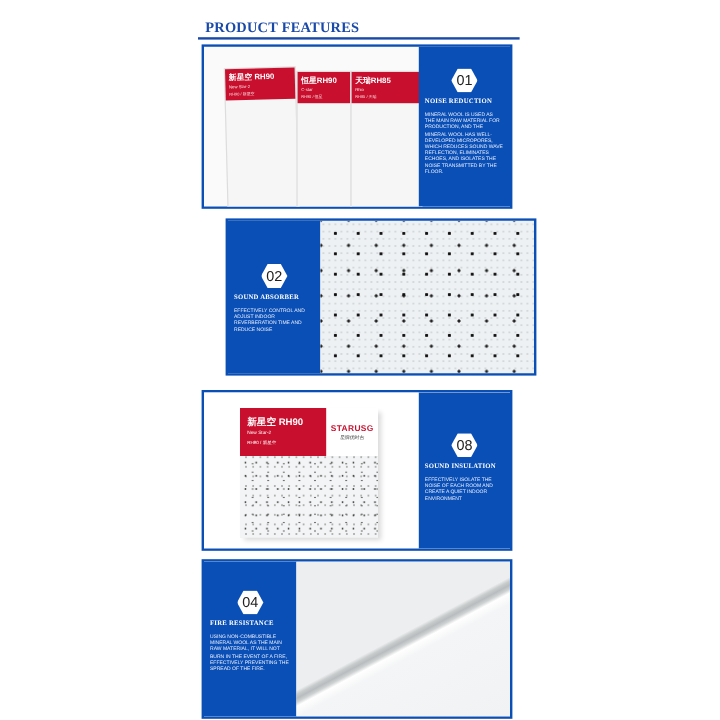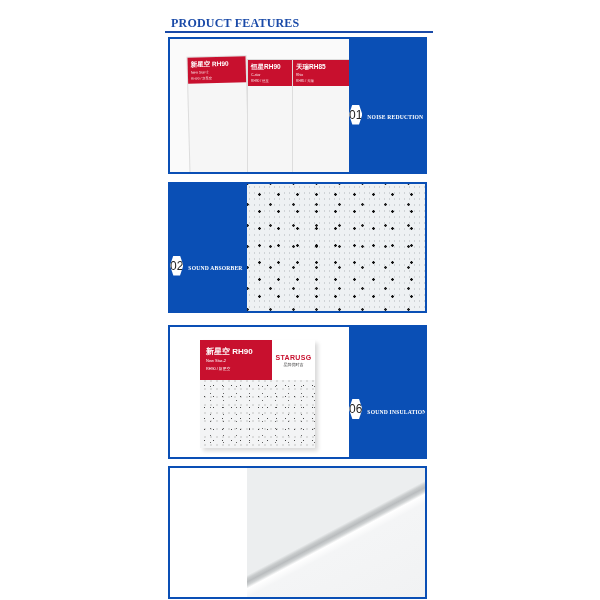--- a/index.html
+++ b/index.html
@@ -15,21 +15,21 @@
     position: absolute; left: 165px; top: 31px; width: 268px; height: 2px;
     background: #1a4aa8;
   }
 
   .panel {
     position: absolute; left: 168px; width: 259px;
     border: 2px solid #0a4fb5; background: #fff; overflow: hidden;
   }
   .blue {
     position: absolute; top: 0; bottom: 0; background: #0a4fb5; color: #fff;
-    display: flex; flex-direction: row; align-items: center;
+    display: flex; flex-direction: column; align-items: center;
   }
   .hex {
     width: 22px; height: 20px; background: #fff; color: #0a4fb5;
     clip-path: polygon(25% 0, 75% 0, 100% 50%, 75% 100%, 25% 100%, 0 50%);
     display: flex; align-items: center; justify-content: center;
     font-size: 12px; color: #222; font-family: "Liberation Sans", sans-serif;
   }
   .feat-title {
     font-family: "Liberation Serif", serif; font-weight: bold; font-size: 5.6px;
     letter-spacing: 0.2px; margin-top: 5px; white-space: nowrap; text-align: left; width: 100%;
@@ -126,21 +126,21 @@
       </div>
     </div>
   </div>
   <div class="blue" style="left:179px;right:0;padding-top:18px;">
     <div class="hex">01</div>
     <div class="feat-title">NOISE REDUCTION</div>
     <div class="feat-desc">MINERAL WOOL IS USED AS THE MAIN RAW MATERIAL FOR PRODUCTION, AND THE MINERAL WOOL HAS WELL-DEVELOPED MICROPORES, WHICH REDUCES SOUND WAVE REFLECTION, ELIMINATES ECHOES, AND ISOLATES THE NOISE TRANSMITTED BY THE FLOOR.</div>
   </div>
 </div>
 
-<div class="panel" style="top:182px;height:131px;">
+<div class="panel" style="top:182px;height:131px;margin-left:20px;">
   <div class="blue" style="left:0;width:77px;padding-top:36px;">
     <div class="hex">02</div>
     <div class="feat-title">SOUND ABSORBER</div>
     <div class="feat-desc">EFFECTIVELY CONTROL AND ADJUST INDOOR REVERBERATION TIME AND REDUCE NOISE</div>
   </div>
   <div class="img perforated" style="left:77px;right:0;"></div>
 </div>
 
 <div class="panel" style="top:325px;height:134px;">
   <div class="img" style="left:0;width:179px;background:#ffffff;">
@@ -151,21 +151,26 @@
         <div class="c">RH90 / 新星空</div>
       </div>
       <div class="white">
         <div class="brand">STARUSG</div>
         <div class="brand-cn">星牌优时吉</div>
       </div>
       <div class="speck speckle"></div>
     </div>
   </div>
   <div class="blue" style="left:179px;right:0;padding-top:34px;">
-    <div class="hex">06</div>
+    <div class="hex">08</div>
     <div class="feat-title">SOUND INSULATION</div>
     <div class="feat-desc">EFFECTIVELY ISOLATE THE NOISE OF EACH ROOM AND CREATE A QUIET INDOOR ENVIRONMENT</div>
   </div>
 </div>
 
 <div class="panel" style="top:466px;height:133px;">
+  <div class="blue" style="left:0;width:77px;padding-top:24px;">
+    <div class="hex">04</div>
+    <div class="feat-title">FIRE RESISTANCE</div>
+    <div class="feat-desc">USING NON-COMBUSTIBLE MINERAL WOOL AS THE MAIN RAW MATERIAL, IT WILL NOT BURN IN THE EVENT OF A FIRE, EFFECTIVELY PREVENTING THE SPREAD OF THE FIRE.</div>
+  </div>
   <div class="img edge-img" style="left:77px;right:0;"></div>
 </div>
 
 </body></html>

